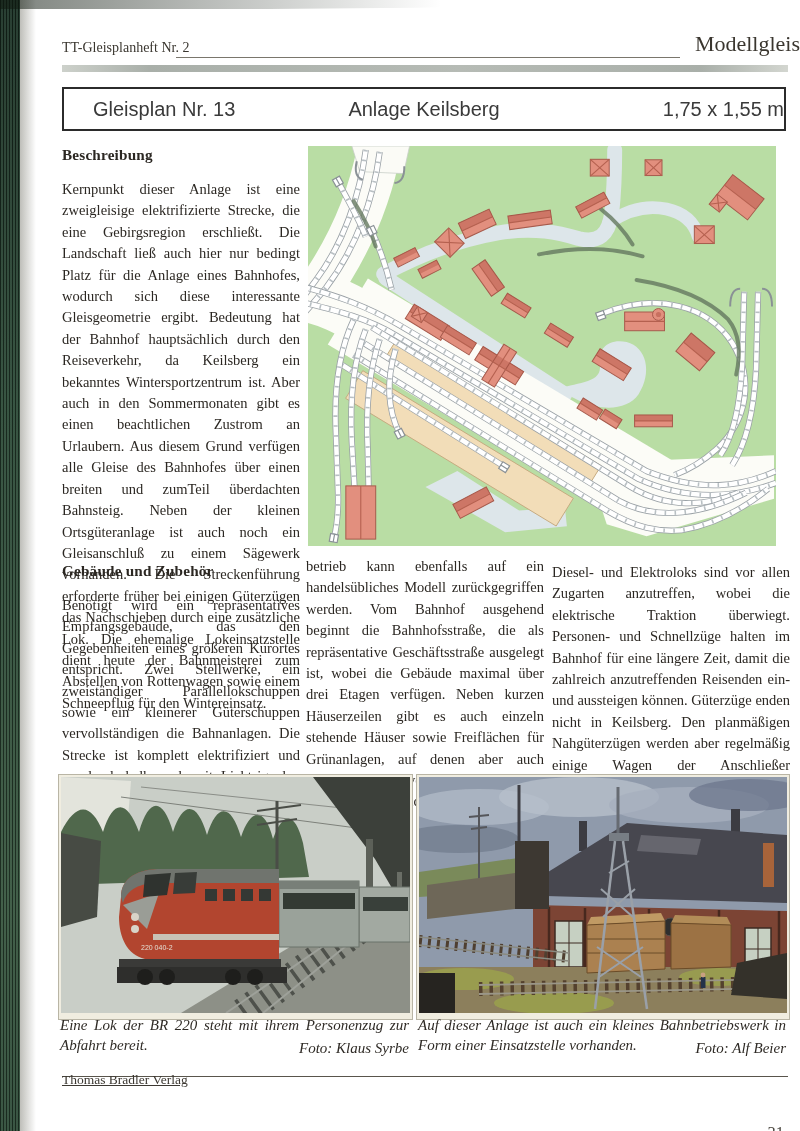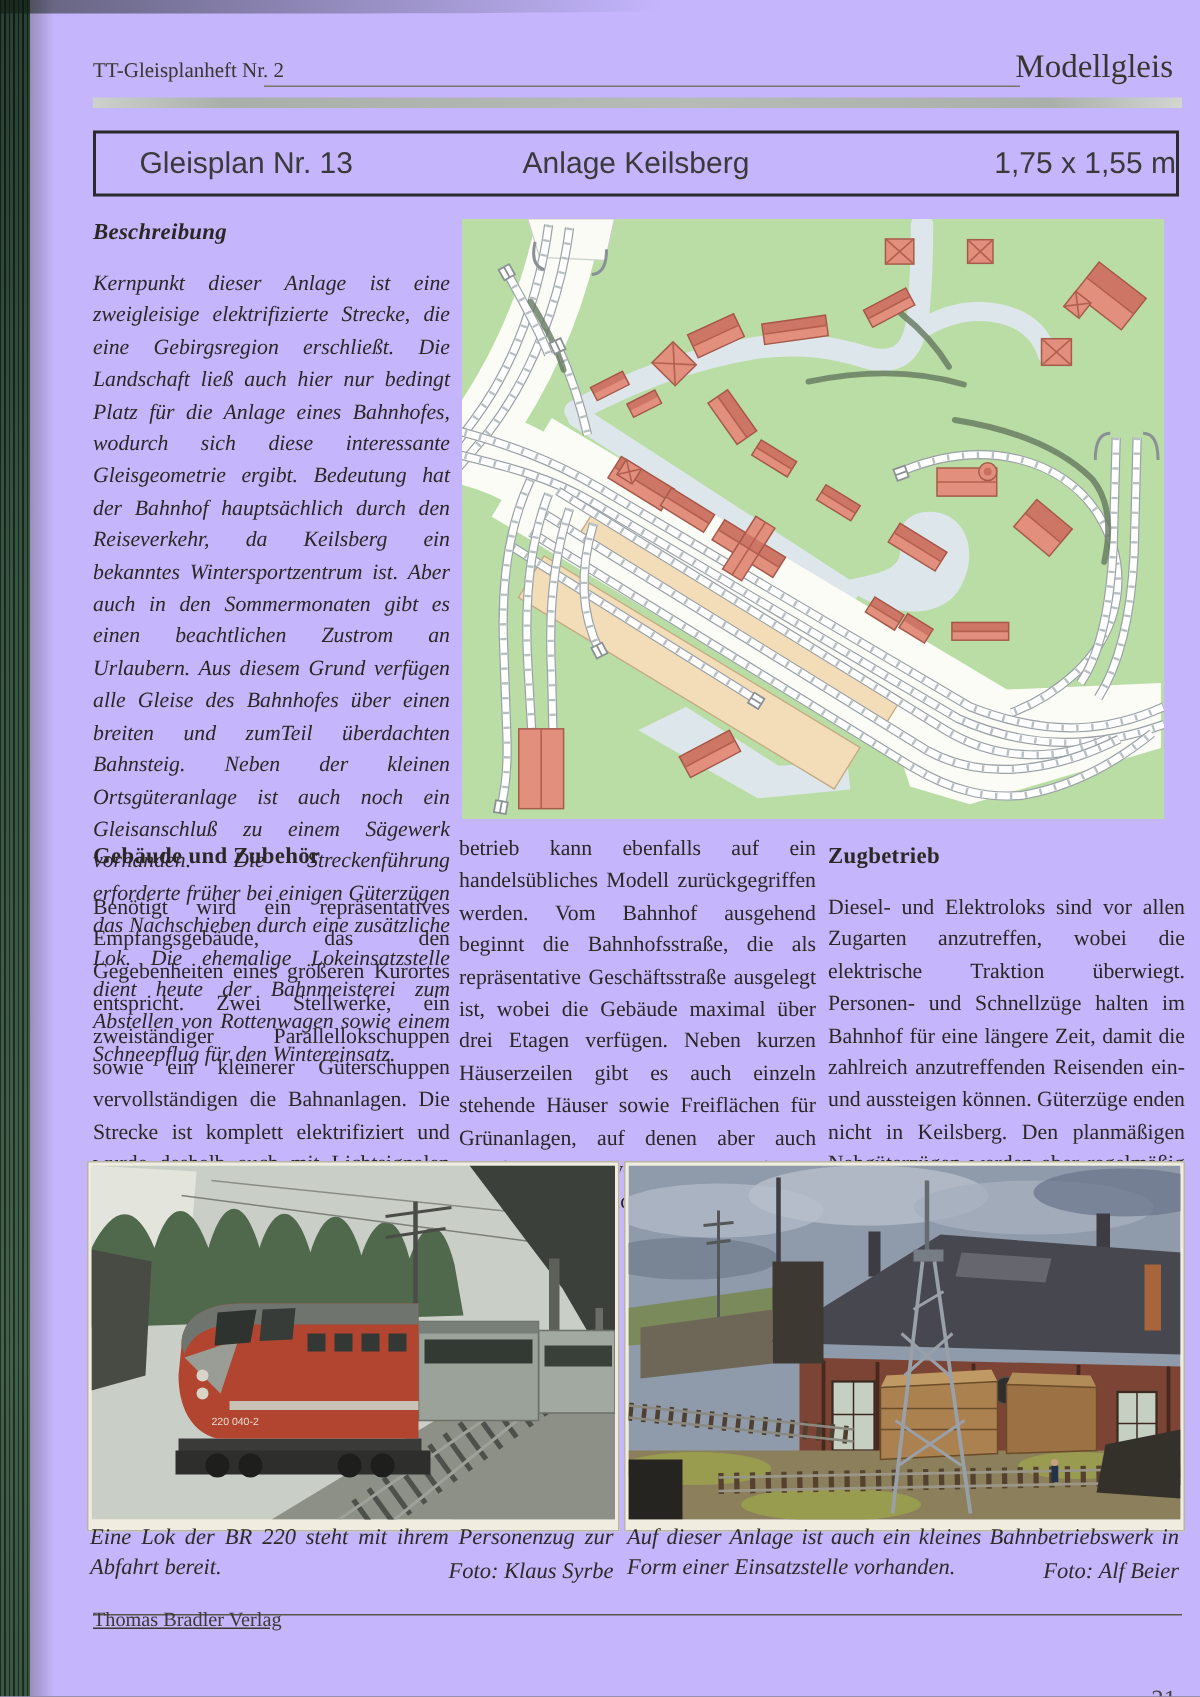--- a/index.html
+++ b/index.html
@@ -1,44 +1,44 @@
 <!DOCTYPE html>
 <html lang="de"><head>
 <meta charset="utf-8">
 <style>
   html,body{margin:0;padding:0;background:#777;}
-  #page{position:relative;width:800px;height:1131px;background:#c4b5fd;overflow:hidden;
+  #page{position:relative;width:800px;height:1131px;background:#ffffff;overflow:hidden;
         font-family:"Liberation Serif",serif;color:#2b2722;}
   
   #binding{position:absolute;left:0;top:0;width:20px;height:1131px;
     background:linear-gradient(180deg,#1c3326,#2c4a37 35%,#37563f 80%,#2e4c38);}
   #binding:after{content:"";position:absolute;inset:0;
     background:repeating-linear-gradient(90deg,rgba(0,0,0,.45) 0 1px,rgba(255,255,255,.06) 1px 3px);}
   #binding-shadow{position:absolute;left:20px;top:0;width:16px;height:1131px;
     background:linear-gradient(90deg,rgba(70,70,55,.35),rgba(70,70,55,0));}
   #top-shade{position:absolute;left:0;top:0;width:520px;height:9px;
     background:linear-gradient(90deg,rgba(15,25,15,.55),rgba(15,25,15,0) 85%);
     border-radius:0 0 60% 0;}
   
   .hdr-left{position:absolute;left:62px;top:40px;font-size:14px;color:#3a362f;}
   .hdr-rule{position:absolute;left:176px;top:57px;width:504px;border-bottom:1.4px solid #7a766c;}
-  .hdr-right{position:absolute;right:18px;top:31px;font-size:22px;color:#3a362f;}
+  .hdr-right{position:absolute;right:0;top:31px;font-size:22px;color:#3a362f;}
   .gray-bar{position:absolute;left:62px;top:65px;width:726px;height:7px;
     background:linear-gradient(90deg,#cdd1cb,#a9afa9 12%,#b6bbb5 55%,#a9afa9 88%,#d3d6d0);}
   
   .title-box{position:absolute;left:62px;top:87px;width:720px;height:40px;border:2px solid #2b2b2b;
     display:flex;align-items:center;font-family:"Liberation Sans",sans-serif;font-size:20px;color:#3a3a3a;}
   .tb-left{padding-left:29px;}
   .tb-center{position:absolute;left:0;right:0;text-align:center;}
   .tb-right{margin-left:auto;position:relative;}
   
   .col{position:absolute;width:238px;text-align:justify;font-size:14.5px;line-height:21.4px;
     hyphens:auto;-webkit-hyphens:auto;}
   .col h3{font-size:15.2px;line-height:18px;margin:0 0 15px 0;font-weight:bold;letter-spacing:.2px;}
-  #col-beschreibung{left:62px;top:146px;font-style:italic;}
+  #col-beschreibung{left:62px;top:146px;}
   #col-gebaeude{left:62px;top:562px;}
   #col-mitte{left:306px;top:556px;}
   #col-zugbetrieb{left:552px;top:562px;}
   
   #plan{position:absolute;left:308px;top:146px;width:468px;height:400px;}
   .photo{position:absolute;border:1px solid #b9b5a5;background:#f0ede0;padding:2px;}
   #photo-left{left:58px;top:774px;}
   #photo-right{left:416px;top:774px;}
   
   .cap{position:absolute;font-style:italic;font-size:15px;line-height:19.5px;text-align:justify;color:#2e2a25;}
@@ -398,21 +398,20 @@
   </svg>
 
   <div class="col" id="col-gebaeude">
     <h3>Gebäude und Zubehör</h3>
     <div>Benötigt wird ein repräsentatives Empfangsgebäude, das den Gegebenheiten eines größeren Kurortes entspricht. Zwei Stellwerke, ein zweiständiger Parallellokschuppen sowie ein kleinerer Güterschuppen vervollständigen die Bahnanlagen. Die Strecke ist komplett elektrifiziert und wurde deshalb auch mit Lichtsignalen ausgerüstet. Für den Sägewerks-</div>
   </div>
   <div class="col" id="col-mitte">
     <div>betrieb kann ebenfalls auf ein handelsübliches Modell zurückgegriffen werden. Vom Bahnhof ausgehend beginnt die Bahnhofsstraße, die als repräsentative Geschäftsstraße ausgelegt ist, wobei die Gebäude maximal über drei Etagen verfügen. Neben kurzen Häuserzeilen gibt es auch einzeln stehende Häuser sowie Freiflächen für Grünanlagen, auf denen aber auch Imbiß- und Souvenirstände zu finden sind. Postamt und Sparkasse gehören ebenfalls hierher.</div>
   </div>
   <div class="col" id="col-zugbetrieb">
-    <h3>Zugbetrieb</h3>
     <div>Diesel- und Elektroloks sind vor allen Zugarten anzutreffen, wobei die elektrische Traktion überwiegt. Personen- und Schnellzüge halten im Bahnhof für eine längere Zeit, damit die zahlreich anzutreffenden Reisenden ein- und aussteigen können. Güterzüge enden nicht in Keilsberg. Den planmäßigen Nahgüterzügen werden aber regelmäßig einige Wagen der Anschließer mitgegeben.</div>
   </div>
 
   <div class="photo" id="photo-left">
     <svg width="349" height="236" viewBox="0 0 349 236">
       <rect width="349" height="236" fill="#c9cec7"></rect>
       <polygon points="0,0 70,4 66,54 0,64" fill="#e3e4dc"></polygon>
       <path d="M0,55C15,25 30,25 42,55C52,22 66,22 78,55C88,20 102,20 112,55C122,24 136,24 146,58C156,26 170,26 180,60C190,30 204,30 212,62C222,34 234,34 242,66L248,100L0,108Z" fill="#50684c"></path>
       <line x1="60" y1="20" x2="349" y2="58" stroke="#7d807a" stroke-width="1"></line>
       <line x1="80" y1="10" x2="349" y2="38" stroke="#8a8d87" stroke-width="1"></line>

